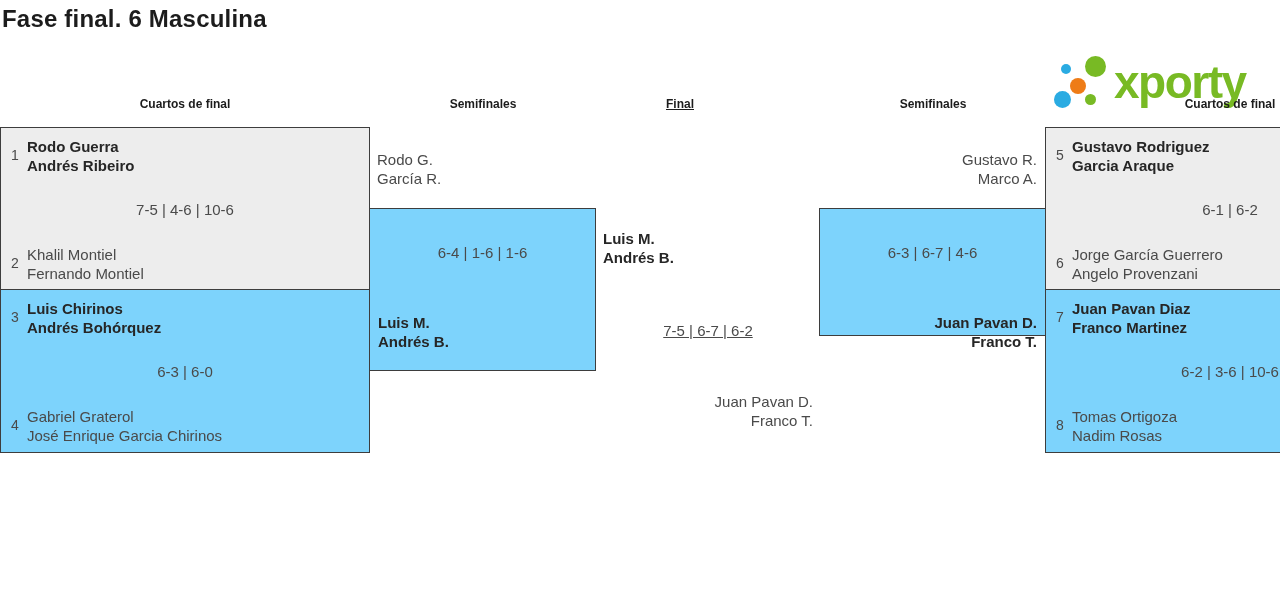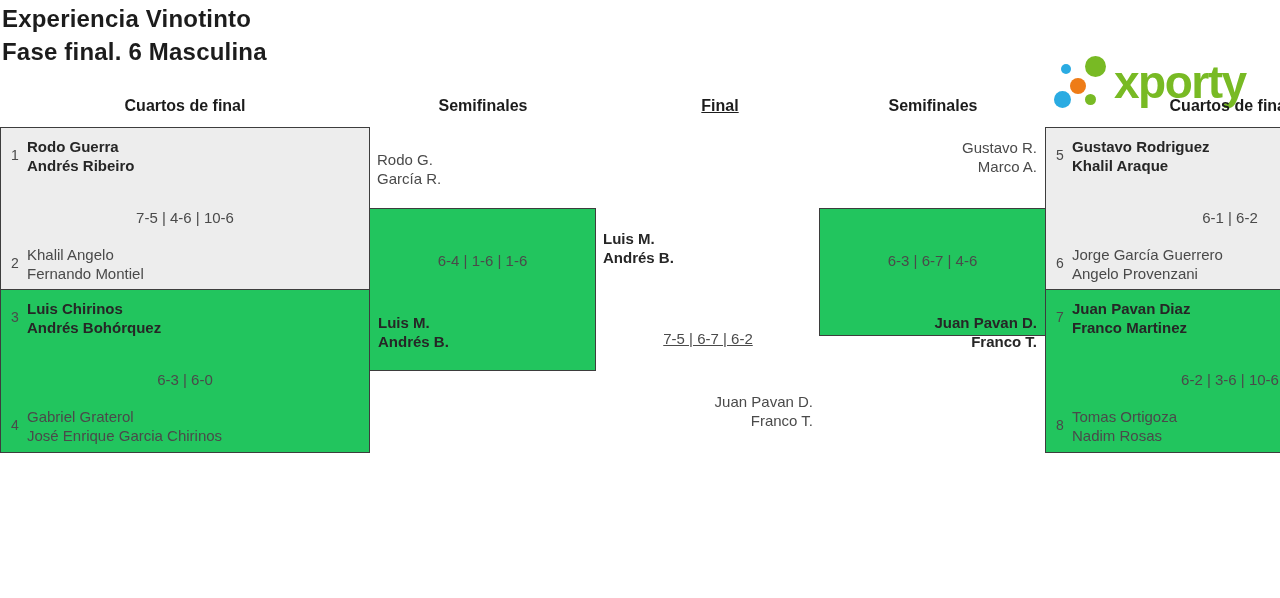--- a/index.html
+++ b/index.html
@@ -9,77 +9,76 @@
   }
   .title { position:absolute; left:2px; top:2px; font-size:24px; font-weight:700;
            color:#1c1c1c; line-height:33px; letter-spacing:0.2px; }
   
   .logo { position:absolute; left:1048px; top:2px; width:230px; height:72px;margin-top:48px; }
   .dot { position:absolute; border-radius:50%; }
   .logo-text { position:absolute; left:66px; top:0px; font-size:46px; line-height:64px;
                font-weight:800; letter-spacing:-1.5px; }
   
   .col-header { position:absolute; top:97px; width:200px; text-align:center;
-                font-size:16px; font-weight:700; color:#1c1c1c; white-space:nowrap; }
+                font-size:12px; font-weight:700; color:#1c1c1c; white-space:nowrap; }
   
-  .box { position:absolute; box-sizing:border-box; border:1px solid #3d3d3d; background:#22c55e; }
+  .box { position:absolute; box-sizing:border-box; border:1px solid #3d3d3d; background:#7dd3fc; }
   .box.shaded { background:#ededed; }
   .seed { position:absolute; left:6px; width:16px; text-align:center;
           font-size:14px; color:#4a4a4a; }
   .team { position:absolute; font-size:15px; line-height:19px; white-space:nowrap; }
   .winner { font-weight:700; color:#262626; }
   .loser  { font-weight:400; color:#4a4a4a; }
   .score  { position:absolute; left:0; right:0; text-align:center;
-            font-size:15px; color:#4a4a4a; white-space:nowrap;margin-top:8px; }
+            font-size:15px; color:#4a4a4a; white-space:nowrap; }
   .qf-team-top    { left:26px; top:9px; }
   .qf-seed-top    { top:19px; }
   .qf-score       { top:73px; }
   .qf-seed-bottom { top:127px; }
   .qf-team-bottom { left:26px; top:117px; }
   .sf-score       { top:35px; }
   .sf-team-bl     { left:8px; top:104px; }
   .sf-team-br     { right:8px; top:104px; text-align:right; }
   .float-team { position:absolute; font-size:15px; line-height:19px; white-space:nowrap; }
   .align-r { text-align:right; }
 </style>
 </head>
 <body>
 
 <div class="stage">
 
   <div class="title">
-    <div>Experiencia Vinotinto</div>
     <div>Fase final. 6 Masculina</div>
   </div>
 
   <div class="logo">
     <span class="dot" style="left: 13px; top: 14px; width: 10px; height: 10px; background-color: rgb(42, 171, 226);"></span>
     <span class="dot" style="left: 37px; top: 6px; width: 21px; height: 21px; background-color: rgb(120, 186, 36);"></span>
     <span class="dot" style="left: 22px; top: 28px; width: 16px; height: 16px; background-color: rgb(238, 124, 23);"></span>
     <span class="dot" style="left: 6px; top: 41px; width: 17px; height: 17px; background-color: rgb(42, 171, 226);"></span>
     <span class="dot" style="left: 37px; top: 44px; width: 11px; height: 11px; background-color: rgb(120, 186, 36);"></span>
     <span class="logo-text" style="color: rgb(120, 186, 36);">xporty</span>
   </div>
 
   <div class="col-header" style="left:85px;">Cuartos de final</div>
   <div class="col-header" style="left:383px;">Semifinales</div>
-  <div class="col-header" style="left:620px;text-decoration:underline;">Final</div>
+  <div class="col-header" style="left:580px;text-decoration:underline;">Final</div>
   <div class="col-header" style="left:833px;">Semifinales</div>
   <div class="col-header" style="left:1130px;">Cuartos de final</div>
 
   <div class="box shaded" style="left:0;top:127px;width:370px;height:163px;">
     <div class="seed qf-seed-top">1</div>
     <div class="team winner qf-team-top">
       <div>Rodo Guerra</div>
       <div>Andrés Ribeiro</div>
     </div>
     <div class="score qf-score">7-5 | 4-6 | 10-6</div>
     <div class="seed qf-seed-bottom">2</div>
     <div class="team loser qf-team-bottom">
-      <div>Khalil Angelo</div>
+      <div>Khalil Montiel</div>
       <div>Fernando Montiel</div>
     </div>
   </div>
 
   <div class="box" style="left:0;top:289px;width:370px;height:164px;">
     <div class="seed qf-seed-top">3</div>
     <div class="team winner qf-team-top">
       <div>Luis Chirinos</div>
       <div>Andrés Bohórquez</div>
     </div>
@@ -106,37 +105,37 @@
   <div class="float-team winner" style="left:603px;top:229px;">
     <div>Luis M.</div>
     <div>Andrés B.</div>
   </div>
   <div class="score" style="left:608px;width:200px;top:322px;text-decoration:underline;">7-5 | 6-7 | 6-2</div>
   <div class="float-team loser align-r" style="right:467px;top:392px;">
     <div>Juan Pavan D.</div>
     <div>Franco T.</div>
   </div>
 
-  <div class="float-team loser align-r" style="right:243px;top:138px;margin-left:8px;">
+  <div class="float-team loser align-r" style="right:243px;top:150px;margin-left:8px;">
     <div>Gustavo R.</div>
     <div>Marco A.</div>
   </div>
   <div class="box" style="left:819px;top:208px;width:227px;height:128px;">
     <div class="score sf-score">6-3 | 6-7 | 4-6</div>
     <div class="team winner sf-team-br">
       <div>Juan Pavan D.</div>
       <div>Franco T.</div>
     </div>
   </div>
 
   <div class="box shaded" style="left:1045px;top:127px;width:370px;height:163px;">
     <div class="seed qf-seed-top">5</div>
     <div class="team winner qf-team-top">
       <div>Gustavo Rodriguez</div>
-      <div>Khalil Araque</div>
+      <div>Garcia Araque</div>
     </div>
     <div class="score qf-score">6-1 | 6-2</div>
     <div class="seed qf-seed-bottom">6</div>
     <div class="team loser qf-team-bottom">
       <div>Jorge García Guerrero</div>
       <div>Angelo Provenzani</div>
     </div>
   </div>
 
   <div class="box" style="left:1045px;top:289px;width:370px;height:164px;">

